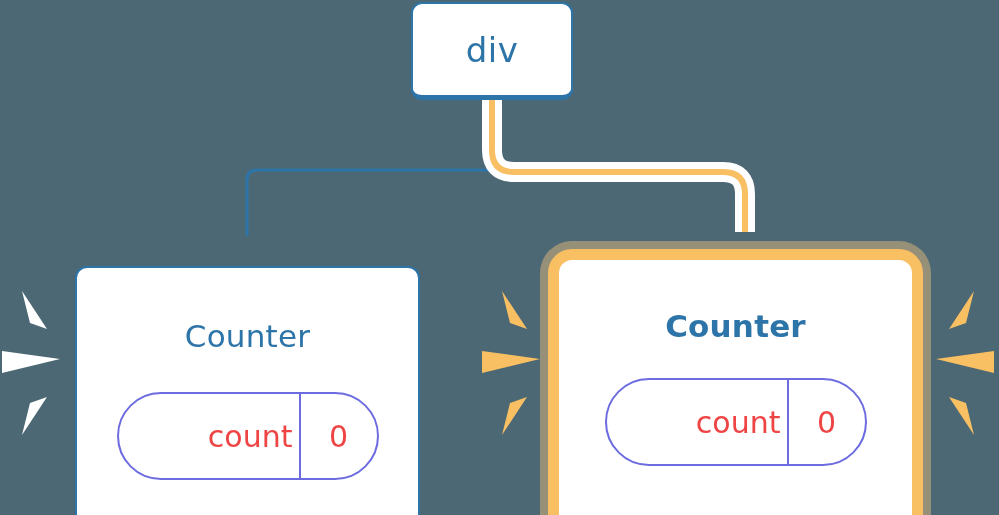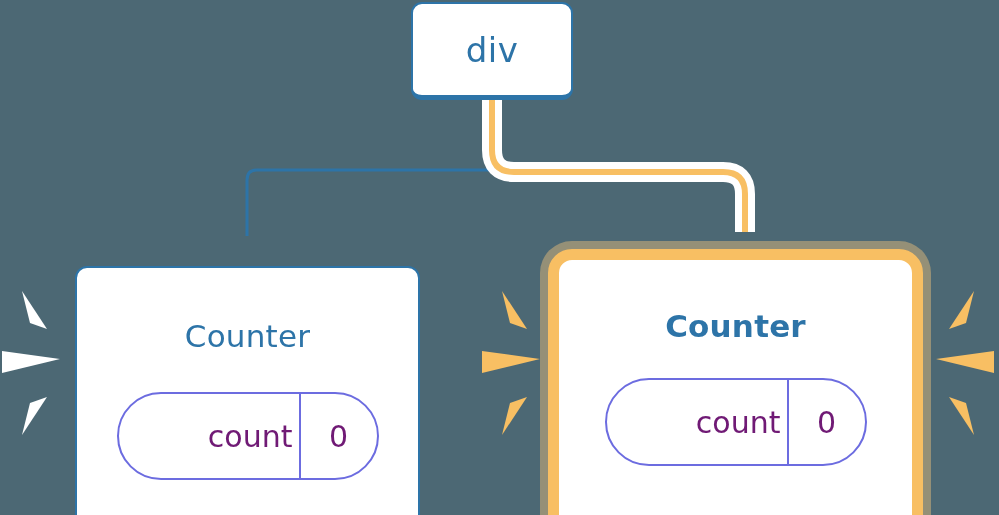--- a/index.html
+++ b/index.html
@@ -110,21 +110,21 @@
   .card-right .pill {
     margin-top: 34px;
     width: 262px;
     height: 88px;
   }
   .pill-key,
   .pill-val {
     display: flex;
     align-items: center;
     justify-content: center;
-    color: #701a75;
+    color: #ef4444;
     font-size: 30px;
   }
   .pill-key {
     flex: 0 0 180px;
     padding-right: 6px;
     box-sizing: border-box;
     justify-content: flex-end;
   }
   .pill-val {
     flex: 1 1 auto;

